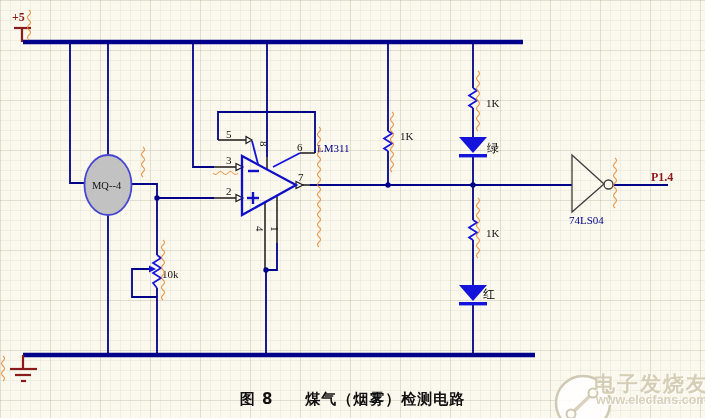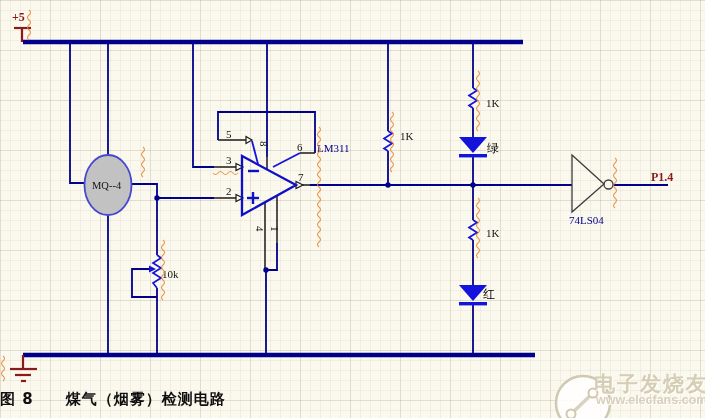--- a/index.html
+++ b/index.html
@@ -15,21 +15,21 @@
     font-family:"Liberation Sans","DejaVu Sans",sans-serif;
   }
   svg{position:absolute;left:0;top:0;}
   .lbl{font-family:"Liberation Serif","DejaVu Serif",serif; fill:#141414;}
   .pin{font-size:11px;}
   .val{font-size:11px;}
   .cjk{font-size:12px; font-family:"DejaVu Sans",sans-serif;}
   .blue-lbl{fill:#00008B; font-size:11px; font-family:"Liberation Serif","DejaVu Serif",serif;}
   .net-lbl{fill:#8B1A1A; font-weight:bold; font-size:12px; font-family:"Liberation Serif","DejaVu Serif",serif;}
   #caption{
-    position:absolute; left:0; top:390px; width:705px; 
+    position:absolute; left:0; top:390px; width:705px; text-align:center;
     font-size:15px; font-weight:600; color:#101010;
     font-family:"DejaVu Sans","Liberation Sans",sans-serif; letter-spacing:1px;
   }
   #watermark{position:absolute; left:548px; top:358px; width:157px; height:60px;}
   #wm-brand{
     position:absolute; left:46px; top:12px; font-size:21px; font-weight:bold;
     color:#d5cdb4; text-shadow:1px 1px 0 #ffffff; letter-spacing:2px; white-space:nowrap;
     font-family:"DejaVu Sans",sans-serif;
   }
   #wm-url{

